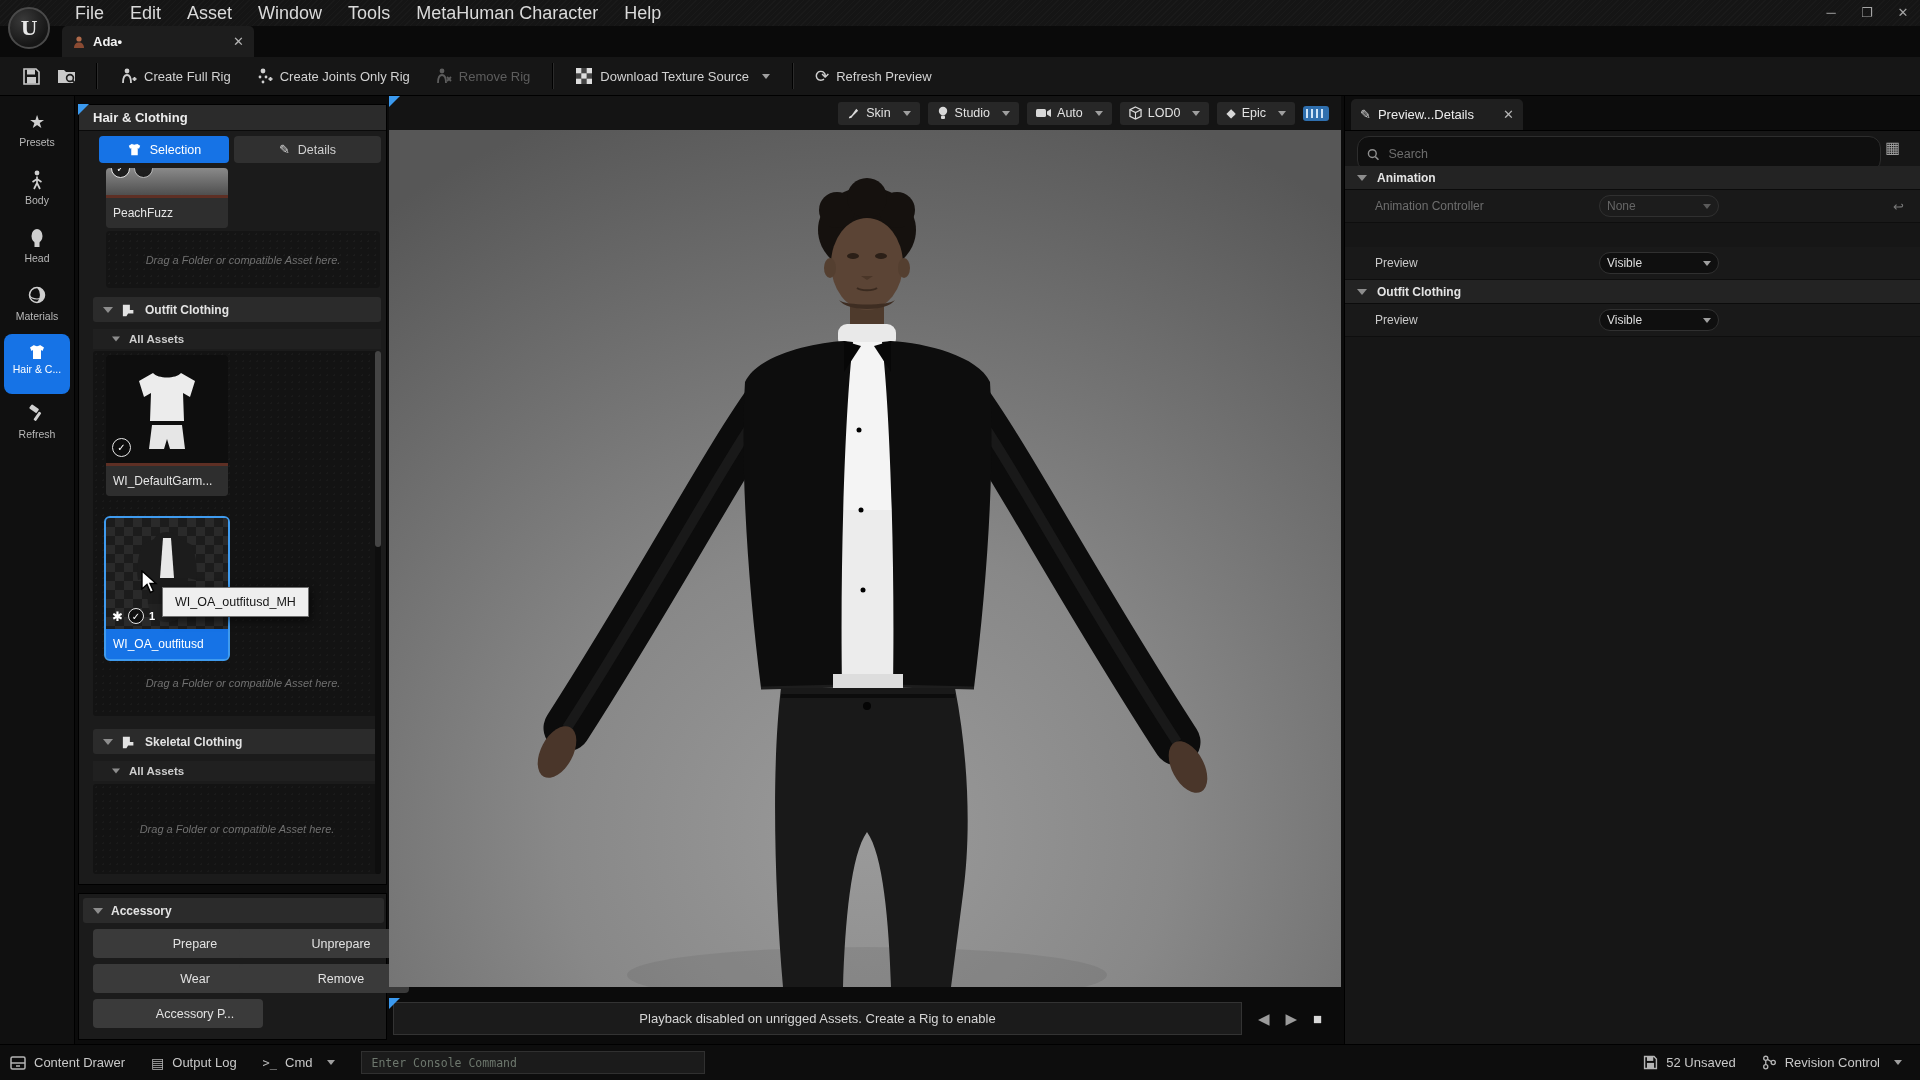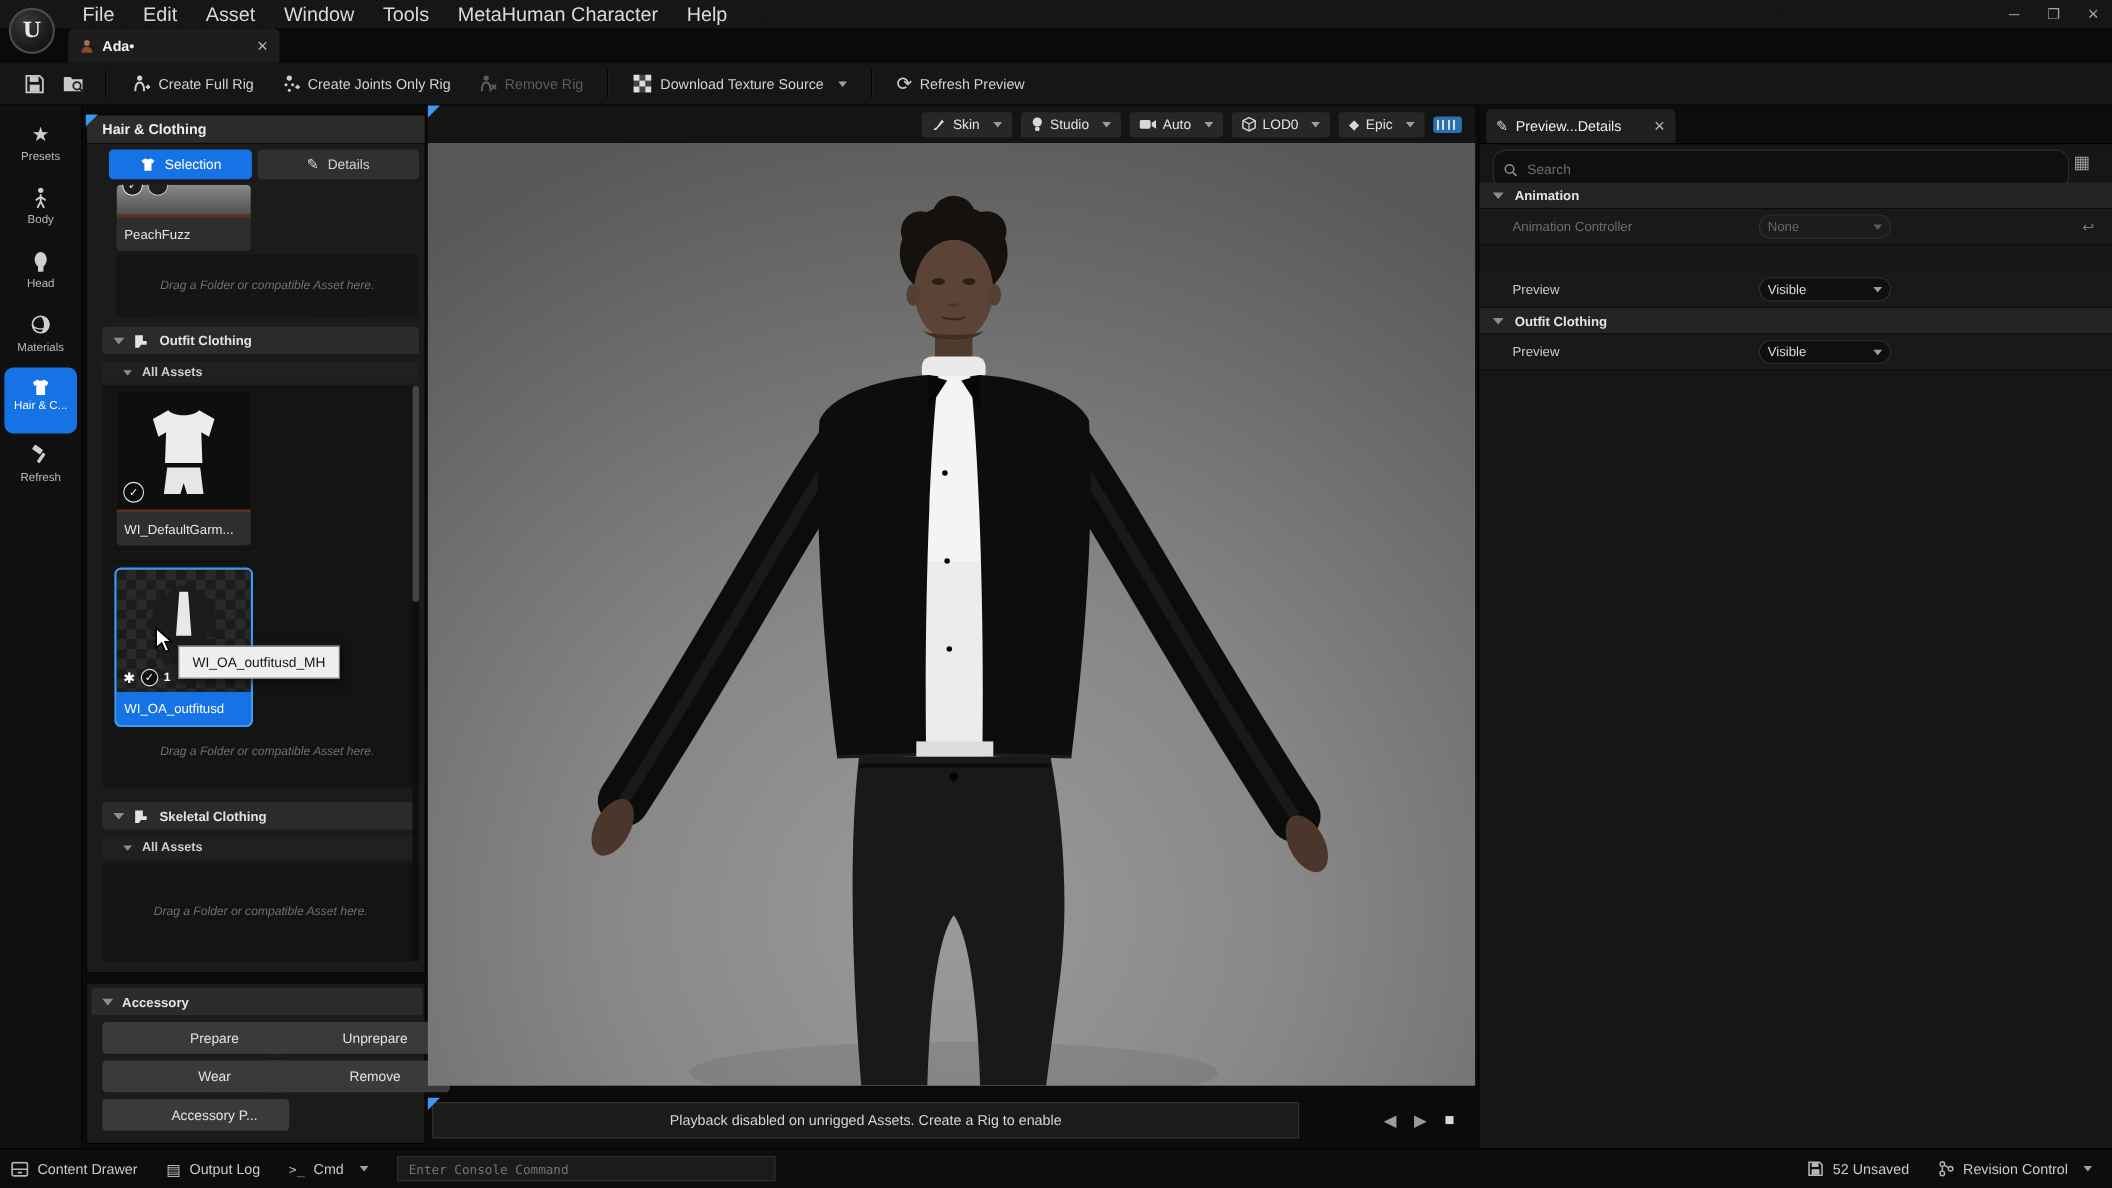--- a/index.html
+++ b/index.html
@@ -50,21 +50,21 @@
   .scrollthumb{position:absolute;width:6px;background:#454545;border-radius:3px;}
   .accbtn{position:absolute;width:136px;height:29px;background:#3a3a3a;border-radius:4px;color:#e2e2e2;font-size:12.5px;display:flex;align-items:center;justify-content:center;padding-left:34px;}
   .tooltip{position:absolute;background:#efefef;border:1px solid #6f6f6f;color:#161616;font-size:12.5px;padding:7px 12px;box-shadow:2px 3px 8px rgba(0,0,0,.6);white-space:nowrap;z-index:40;}
   .corner{position:absolute;width:0;height:0;border-top:11px solid #3b9af0;border-right:11px solid transparent;z-index:8;}
   
   .vp-strip{left:389px;top:96px;width:952px;height:34px;background:#141414;display:flex;align-items:center;justify-content:flex-end;gap:8px;padding-right:12px;box-sizing:border-box;}
   .chip{display:flex;align-items:center;gap:6px;background:#272727;border-radius:3px;height:23px;padding:0 9px;font-size:12.5px;color:#e2e2e2;font-weight:normal;}
   .vp-img{left:389px;top:130px;width:952px;height:857px;background:radial-gradient(ellipse 85% 90% at 50% 82%,#9a9a9a 0%,#888 38%,#757575 62%,#575757 100%);overflow:hidden;}
   .status-block{position:absolute;left:280px;top:22px;width:420px;text-align:center;color:#252525;font-size:13px;line-height:17px;}
   .status-block .st-title{font-weight:bold;}
-  .playbar{left:393px;top:1002px;width:788px;height:33px;background:#1b1b1b;border:1px solid #333;box-sizing:border-box;display:flex;align-items:center;justify-content:center;font-size:13px;color:#d6d6d6;}
+  .playbar{left:393px;top:1002px;width:849px;height:33px;background:#1b1b1b;border:1px solid #333;box-sizing:border-box;display:flex;align-items:center;justify-content:center;font-size:13px;color:#d6d6d6;}
   .playctl{left:1258px;top:1002px;height:33px;display:flex;align-items:center;gap:16px;font-size:15px;color:#9b9b9b;}
   
   .dpanel{left:1344px;top:96px;width:576px;height:948px;background:#161616;border-left:1px solid #000;}
   .dtabstrip{position:absolute;left:0;top:0;width:576px;height:34px;background:#0c0c0c;border-bottom:1px solid #000;}
   .dtab{position:absolute;left:6px;top:3px;width:172px;height:31px;background:#1f1f1f;border-radius:5px 5px 0 0;display:flex;align-items:center;padding:0 9px;box-sizing:border-box;font-size:13px;color:#ededed;}
   .searchbox{position:absolute;left:12px;top:40px;width:524px;height:36px;background:#0f0f0f;border:1px solid #2d2d2d;border-radius:12px;display:flex;align-items:center;padding:0 9px;box-sizing:border-box;gap:7px;}
   .searchbox input{background:transparent;border:none;outline:none;color:#ddd;font-size:12.5px;width:100%;font-family:"Liberation Sans",sans-serif;}
   .searchbox input::placeholder{color:#6d6d6d;}
   .cat{position:absolute;left:0;width:576px;height:24px;background:#232323;border-bottom:1px solid #0b0b0b;display:flex;align-items:center;gap:10px;padding-left:12px;box-sizing:border-box;font-size:12px;font-weight:bold;color:#e4e4e4;}
   .prow{position:absolute;left:0;width:576px;height:33px;background:#191919;border-bottom:1px solid #0e0e0e;display:flex;align-items:center;padding-left:30px;box-sizing:border-box;font-size:12px;color:#c9c9c9;}

